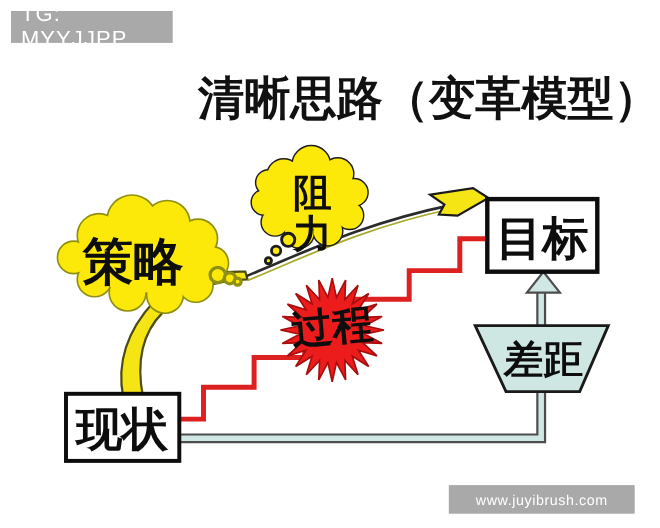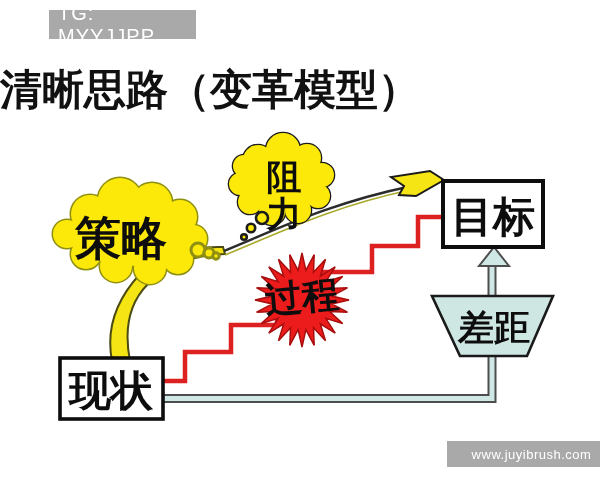--- a/index.html
+++ b/index.html
@@ -3,26 +3,26 @@
 <meta charset="utf-8">
 <style>
   html,body{margin:0;padding:0;background:#ffffff;}
   .stage{
     position:relative;width:600px;height:480px;background:#ffffff;overflow:hidden;
     font-family:"Liberation Sans","DejaVu Sans",sans-serif;
   }
   .badge{
     position:absolute;background:#a9a9a9;color:#ffffff;
     font-family:"Liberation Sans","DejaVu Sans",sans-serif;
-    display:flex;align-items:center;margin-left:39px;
+    display:flex;align-items:center;
   }
   .badge-tg{left:10px;top:10px;width:138px;height:29px;font-size:20px;padding-left:9px;letter-spacing:1px;}
   .badge-watermark{left:408px;top:441px;width:169px;height:26px;font-size:13px;justify-content:center;letter-spacing:0.5px;}
   .page-title{
-    position:absolute;left:0;top:62px;width:100%;text-align:left;
+    position:absolute;left:0;top:62px;width:100%;text-align:right;
     font-size:42px;font-weight:bold;color:#111;letter-spacing:0px;white-space:nowrap;
   }
   svg{position:absolute;left:0;top:0;}
   .cloud-stroke-olive{fill:#fce90a;stroke:#8f8f12;stroke-width:3;}
   .cloud-stroke-black{fill:#fce90a;stroke:#1c1c1c;stroke-width:2.6;}
   .cloud-fill{fill:#fce90a;stroke:none;}
   text{font-family:"Liberation Sans","DejaVu Sans",sans-serif;fill:#0d0d0d;font-weight:bold;}
 </style>
 </head>
 <body>

